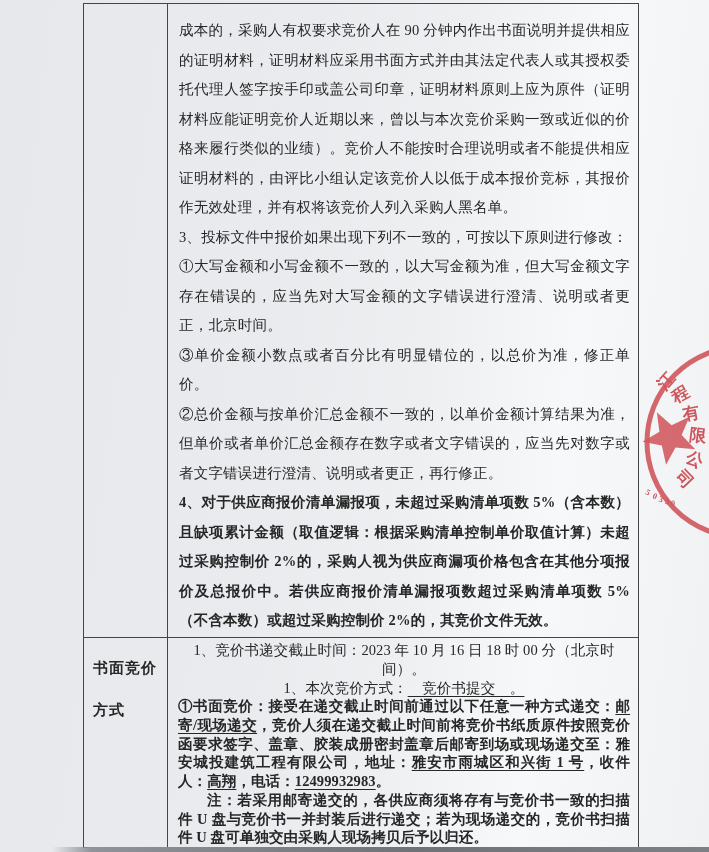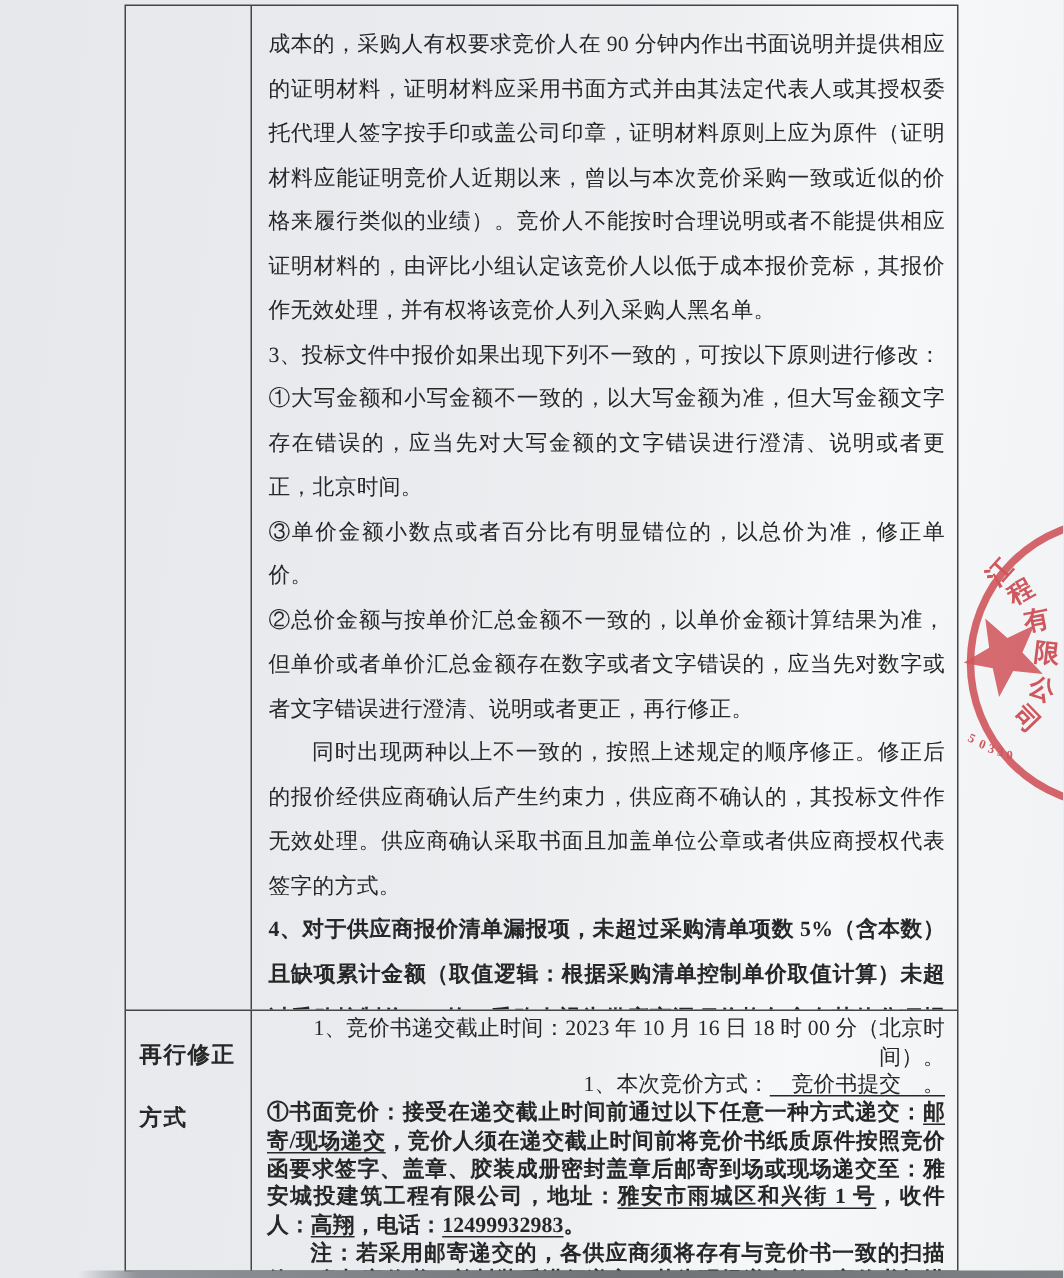--- a/index.html
+++ b/index.html
@@ -46,21 +46,21 @@
   .bold{font-weight:bold;}
   .ind2{text-indent:2em;}
   .trow2 .cell-content{padding:3px 8px 0 10px;}
   .trow2 .cell-content p{
     margin:0;
     font-size:14.5px;
     line-height:18.7px;
     text-align:justify;
     letter-spacing:.1px;
   }
-  .trow2 .cell-content p.nj{text-align:right;}
+  .trow2 .cell-content p.nj{text-align:center;}
   .label-line{
     font-size:15px;font-weight:bold;line-height:42px;
     letter-spacing:1px;white-space:nowrap;
   }
   .u{text-decoration:underline;text-underline-offset:3px;}
   .stamp{
     position:absolute;left:0;top:0;width:709px;height:852px;
     pointer-events:none;
   }
   .edge-shadow{
@@ -76,28 +76,27 @@
   <div class="tbl">
 
     <div class="trow trow1">
       <div class="cell-label"></div>
       <div class="cell-content">
         <p>成本的，采购人有权要求竞价人在 90 分钟内作出书面说明并提供相应的证明材料，证明材料应采用书面方式并由其法定代表人或其授权委托代理人签字按手印或盖公司印章，证明材料原则上应为原件（证明材料应能证明竞价人近期以来，曾以与本次竞价采购一致或近似的价格来履行类似的业绩）。竞价人不能按时合理说明或者不能提供相应证明材料的，由评比小组认定该竞价人以低于成本报价竞标，其报价作无效处理，并有权将该竞价人列入采购人黑名单。</p>
         <p>3、投标文件中报价如果出现下列不一致的，可按以下原则进行修改：</p>
         <p>①大写金额和小写金额不一致的，以大写金额为准，但大写金额文字存在错误的，应当先对大写金额的文字错误进行澄清、说明或者更正，北京时间。</p>
         <p>③单价金额小数点或者百分比有明显错位的，以总价为准，修正单价。</p>
         <p>②总价金额与按单价汇总金额不一致的，以单价金额计算结果为准，但单价或者单价汇总金额存在数字或者文字错误的，应当先对数字或者文字错误进行澄清、说明或者更正，再行修正。</p>
-        <p class="ind2">同时出现两种以上不一致的，按照上述规定的顺序修正。修正后的报价经供应商确认后产生约束力，供应商不确认的，其投标文件作无效处理。供应商确认采取书面且加盖单位公章或者供应商授权代表签字的方式。</p>
         <p class="bold">4、对于供应商报价清单漏报项，未超过采购清单项数 5%（含本数）且缺项累计金额（取值逻辑：根据采购清单控制单价取值计算）未超过采购控制价 2%的，采购人视为供应商漏项价格包含在其他分项报价及总报价中。若供应商报价清单漏报项数超过采购清单项数 5%（不含本数）或超过采购控制价 2%的，其竞价文件无效。</p>
       </div>
     </div>
 
     <div class="trow trow2">
       <div class="cell-label">
-        <div class="label-line">再行修正</div>
+        <div class="label-line">书面竞价</div>
         <div class="label-line">方式</div>
       </div>
       <div class="cell-content">
         <p class="nj">1、竞价书递交截止时间：2023 年 10 月 16 日 18 时 00 分（北京时间）。</p>
         <p class="nj"><span>1、本次竞价方式：</span><span class="u">　竞价书提交　。</span></p>
         <p class="bold"><span>①书面竞价：接受在递交截止时间前通过以下任意一种方式递交：</span><span class="u">邮寄/现场递交</span><span>，竞价人须在递交截止时间前将竞价书纸质原件按照竞价函要求签字、盖章、胶装成册密封盖章后邮寄到场或现场递交至：雅安城投建筑工程有限公司，地址：</span><span class="u">雅安市雨城区和兴街 1 号</span><span>，收件人：</span><span class="u">高翔</span><span>，电话：</span><span class="u">12499932983</span><span>。</span></p>
         <p class="bold ind2">注：若采用邮寄递交的，各供应商须将存有与竞价书一致的扫描件 U 盘与竞价书一并封装后进行递交；若为现场递交的，竞价书扫描件 U 盘可单独交由采购人现场拷贝后予以归还。</p>
       </div>
     </div>
 

